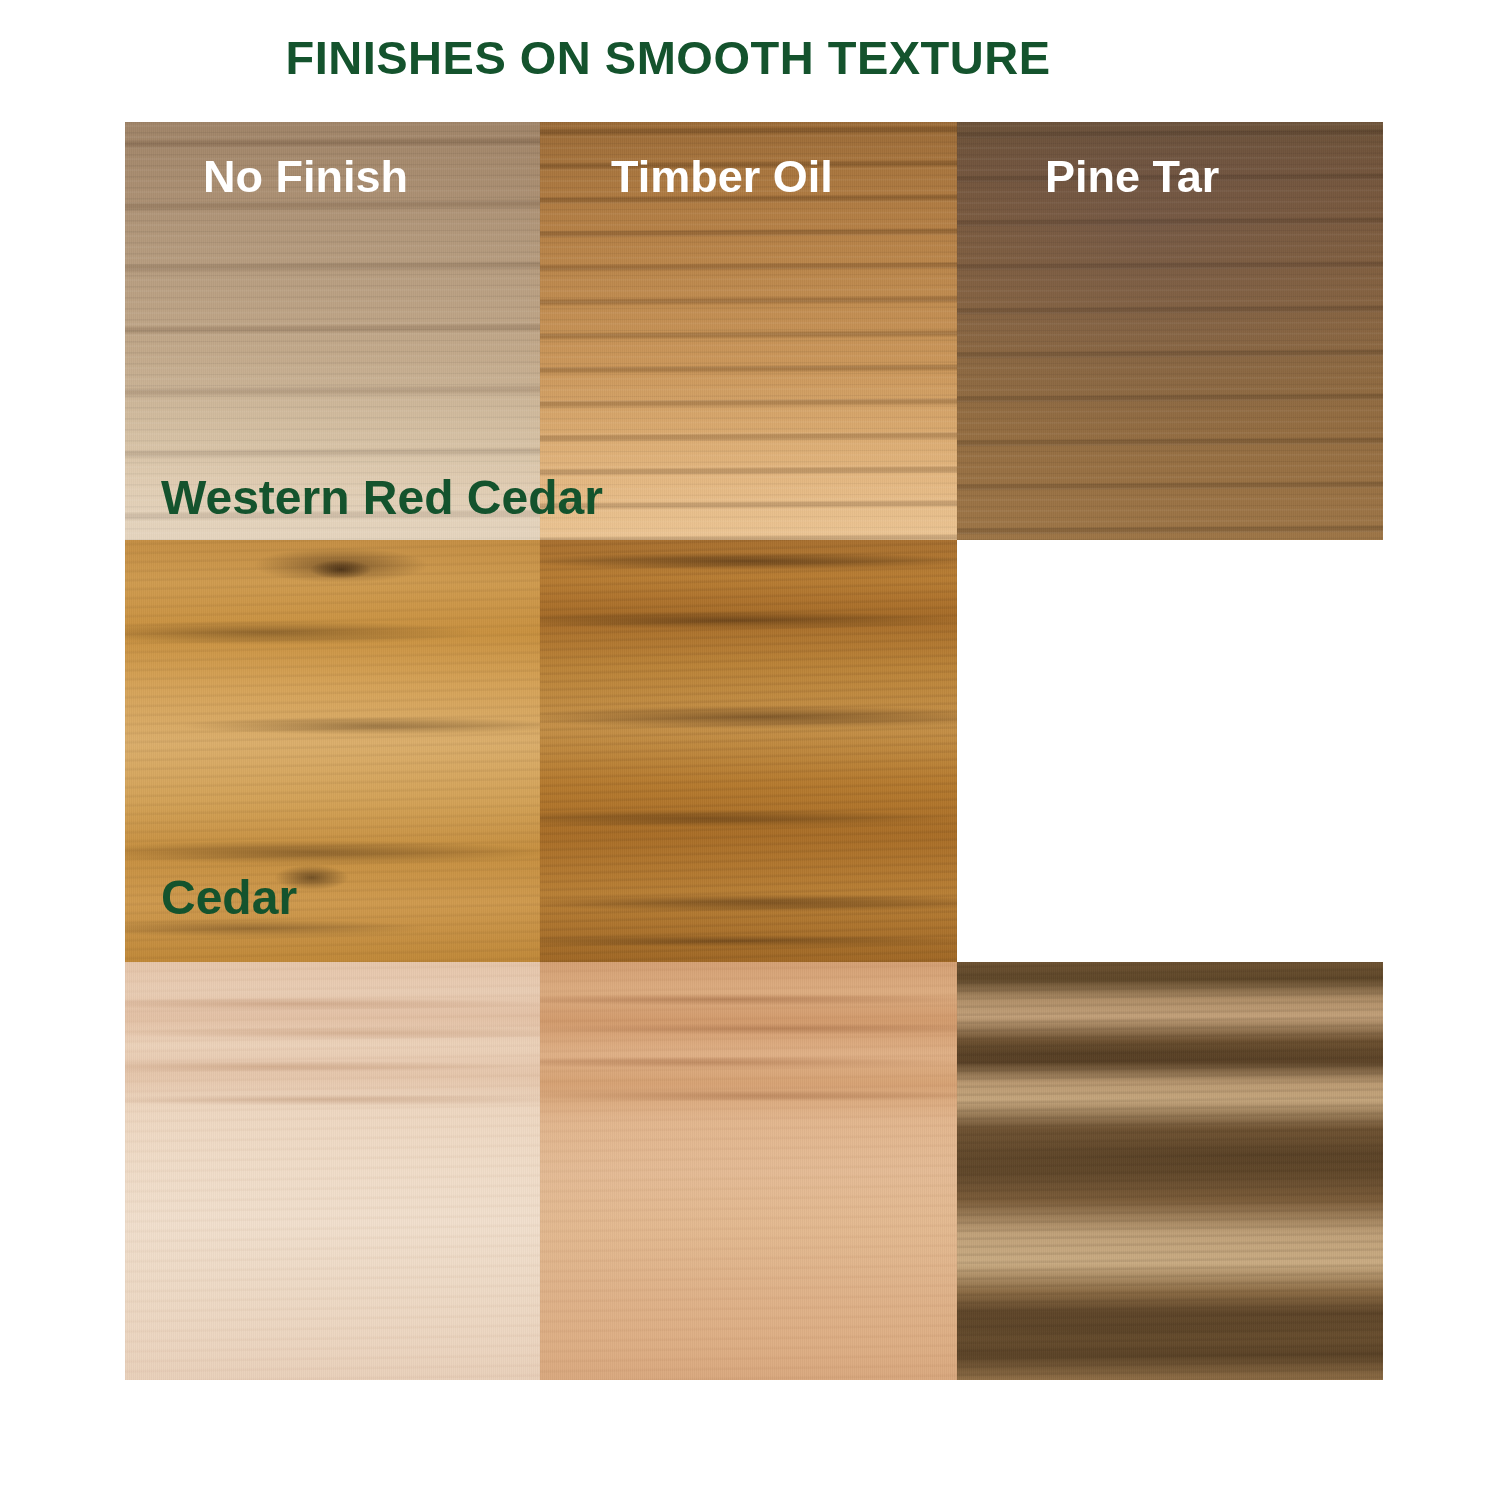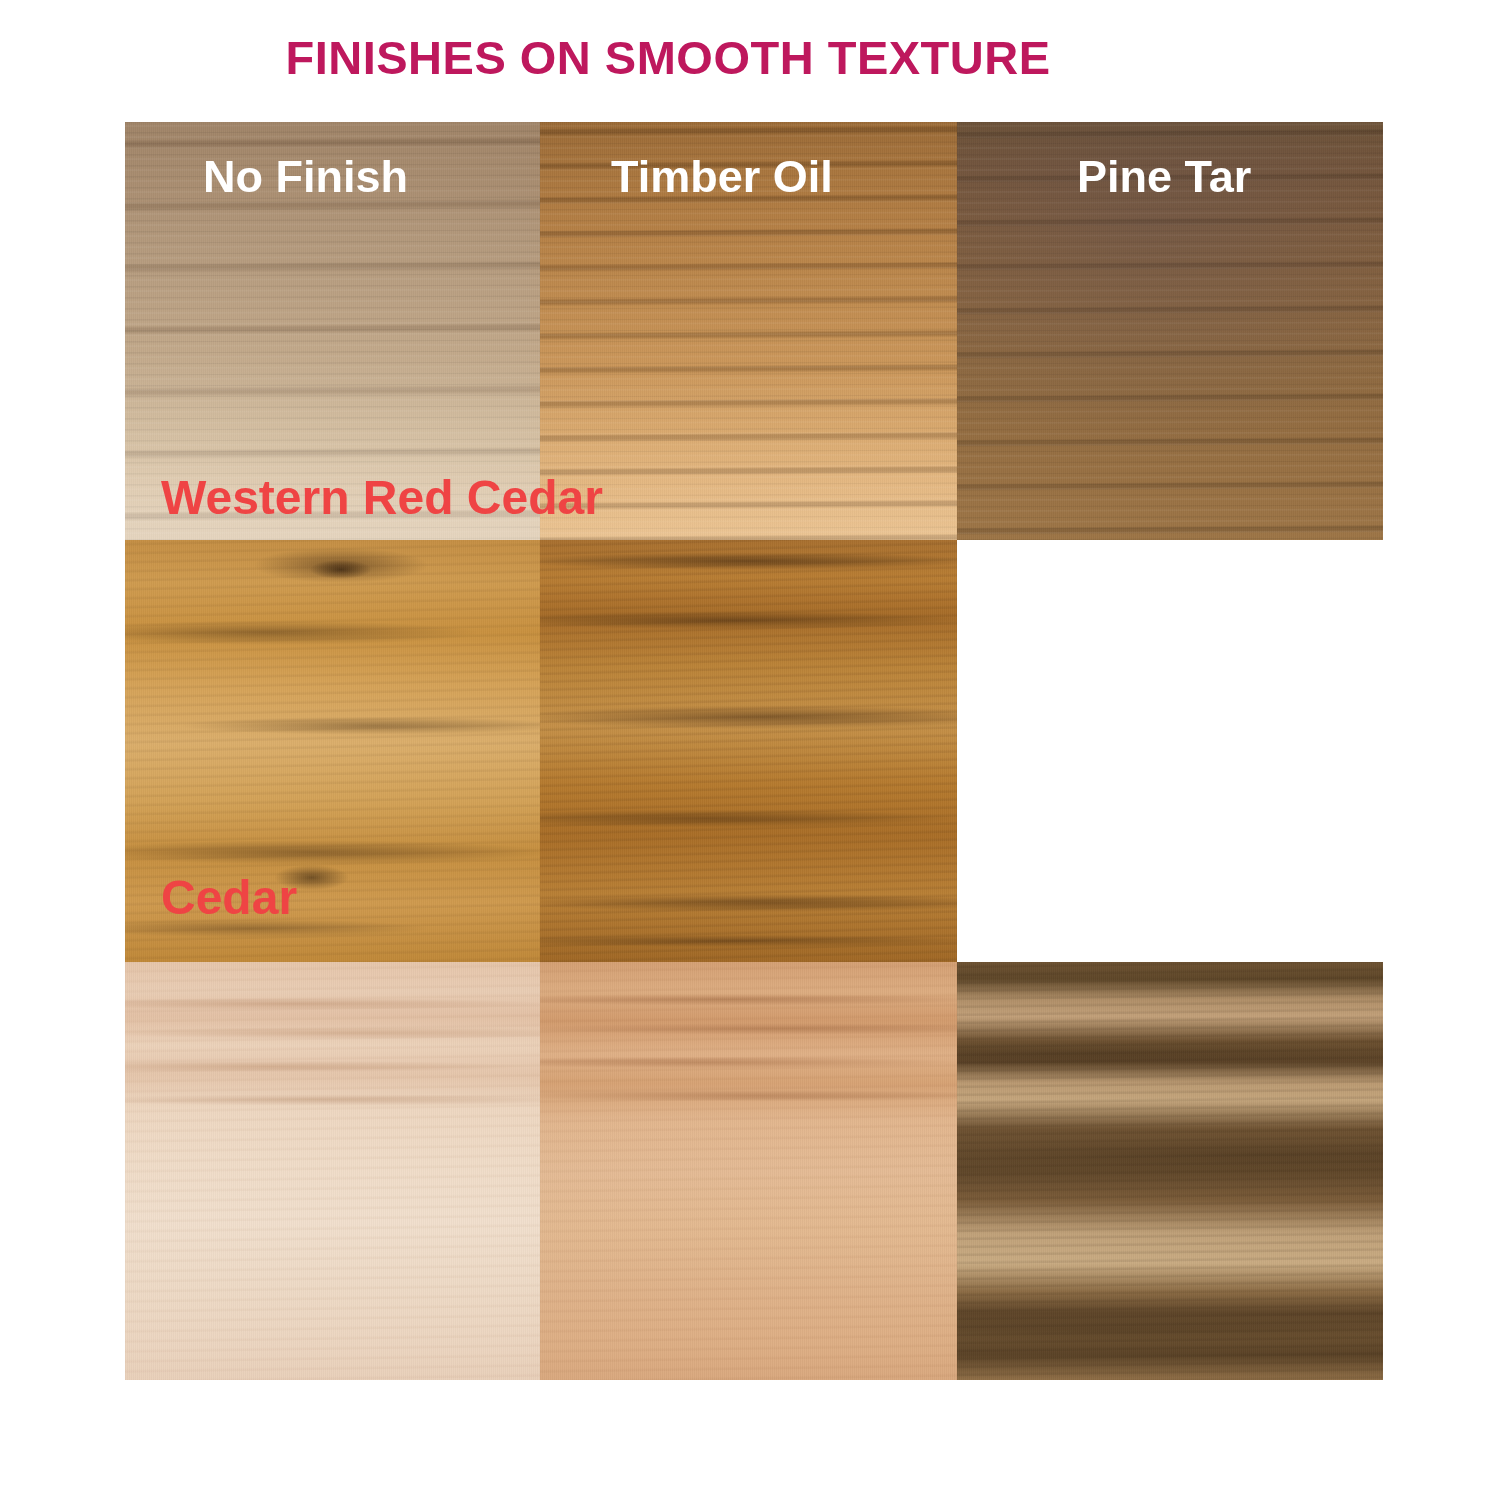--- a/index.html
+++ b/index.html
@@ -17,21 +17,21 @@
 
   #chart-title {
     position: absolute;
     top: 30px;
     left: 0;
     width: 1336px;
     text-align: center;
     font-size: 47px;
     font-weight: bold;
     letter-spacing: 0.5px;
-    color: #be185d;
+    color: #14532d;
     font-family: "Liberation Sans", sans-serif;
   }
 
   #swatch-grid {
     position: absolute;
     left: 125px;
     top: 122px;
     width: 1258px;
     height: 1258px;
   }
@@ -357,32 +357,32 @@
     color: #ffffff;
     font-size: 45px;
     font-weight: bold;
     font-family: "Liberation Sans", sans-serif;
     white-space: nowrap;
     z-index: 6;
     line-height: 1;
   }
   .row-label {
     position: absolute;
-    color: #ef4444;
+    color: #14532d;
     font-size: 48px;
     font-weight: bold;
     font-family: "Liberation Sans", sans-serif;
     white-space: nowrap;
     z-index: 6;
     line-height: 1;
   }
 
   #label-no-finish  { left: 78px;  top: 32px; }
   #label-timber-oil { left: 486px; top: 32px; }
-  #label-pine-tar   { left: 920px; top: 32px; margin-left: 32px; }
+  #label-pine-tar   { left: 920px; top: 32px; }
 
   #label-western-red-cedar { left: 36px; top: 352px; }
   #label-teak              { left: 36px; top: 752px; }
   #label-douglas-fir       { left: 36px; top: 1172px; }
 </style>
 </head>
 <body>
 
 <div id="chart-title">FINISHES ON SMOOTH TEXTURE</div>
 

